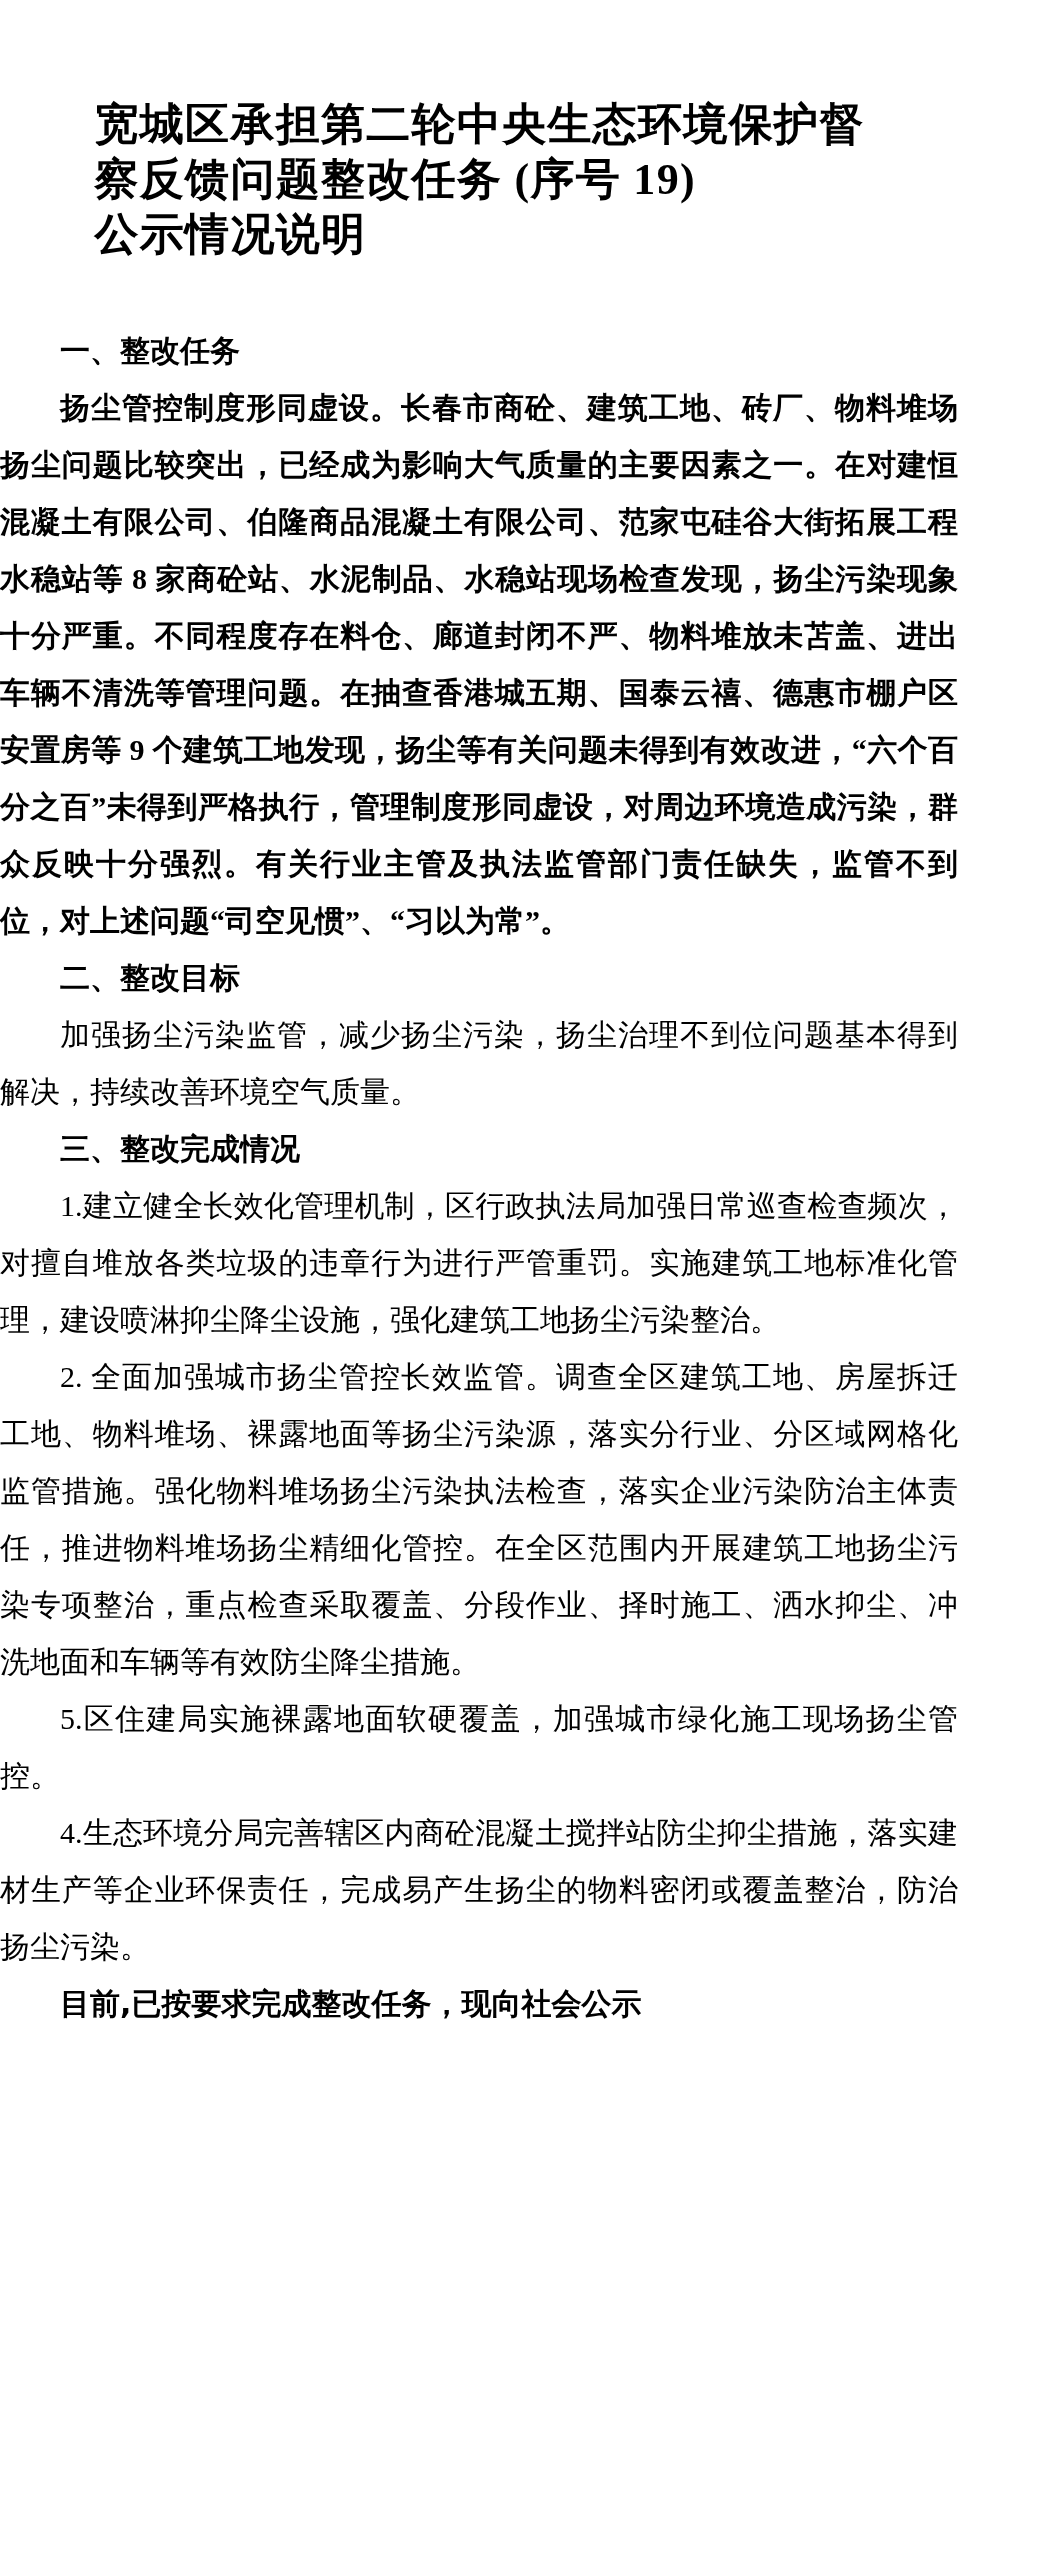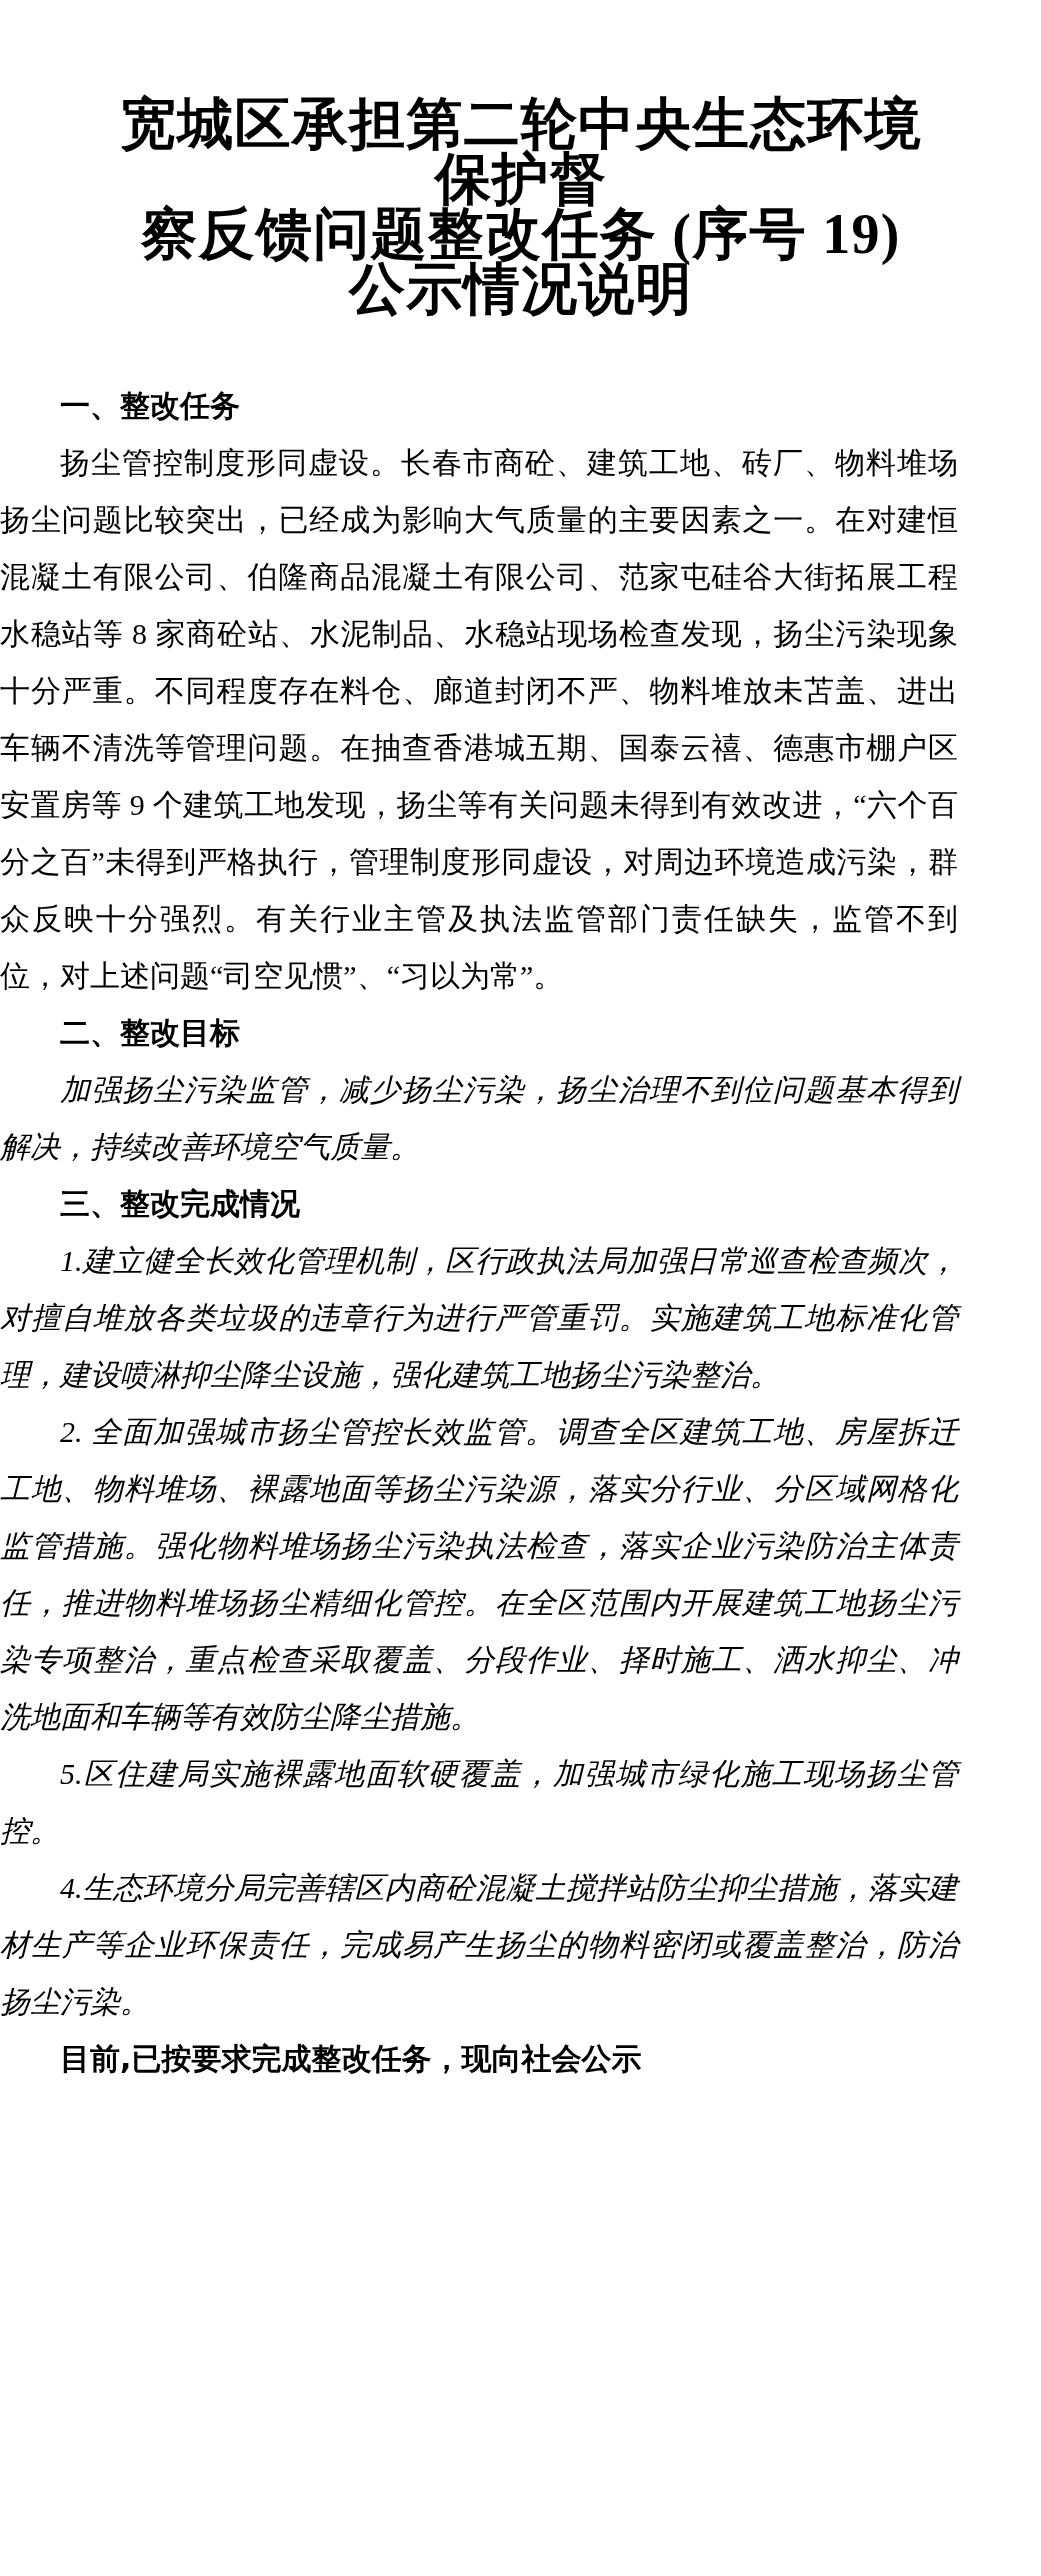--- a/index.html
+++ b/index.html
@@ -17,24 +17,23 @@
   .page {
     width: 1042px;
     height: 2576px;
     background: #ffffff;
     box-sizing: border-box;
     padding-top: 97px;
   }
   .doc-title {
     width: 853px;
     margin: 0 auto;
-    text-align: center;
     font-family: "Liberation Serif", "DejaVu Serif", serif;
     font-weight: bold;
-    font-size: 56px;
+    font-size: 44px;
     line-height: 55px;
     letter-spacing: 1.3px;
   }
   .doc-body {
     margin-right: 84px;
     margin-top: 60px;
     font-size: 30px;
     line-height: 57px;
     text-align: justify;
   }
@@ -44,27 +43,26 @@
     text-indent: 2em;
     font-size: 30px;
     line-height: 57px;
     margin: 0;
   }
   .para {
     text-indent: 2em;
     margin: 0;
   }
   .para.strong {
-    font-weight: normal;
+    font-weight: bold;
     font-family: "Liberation Serif", "DejaVu Serif", serif;
   }
   .para.light {
     font-weight: normal;
     font-family: "Liberation Serif", "DejaVu Serif", serif;
-    font-style: italic;
   }
   .closing-line {
     font-family: "DejaVu Sans", "Liberation Sans", sans-serif;
     font-weight: bold;
     text-indent: 2em;
     margin: 0;
     font-size: 30px;
     line-height: 57px;
   }
   .contact {

